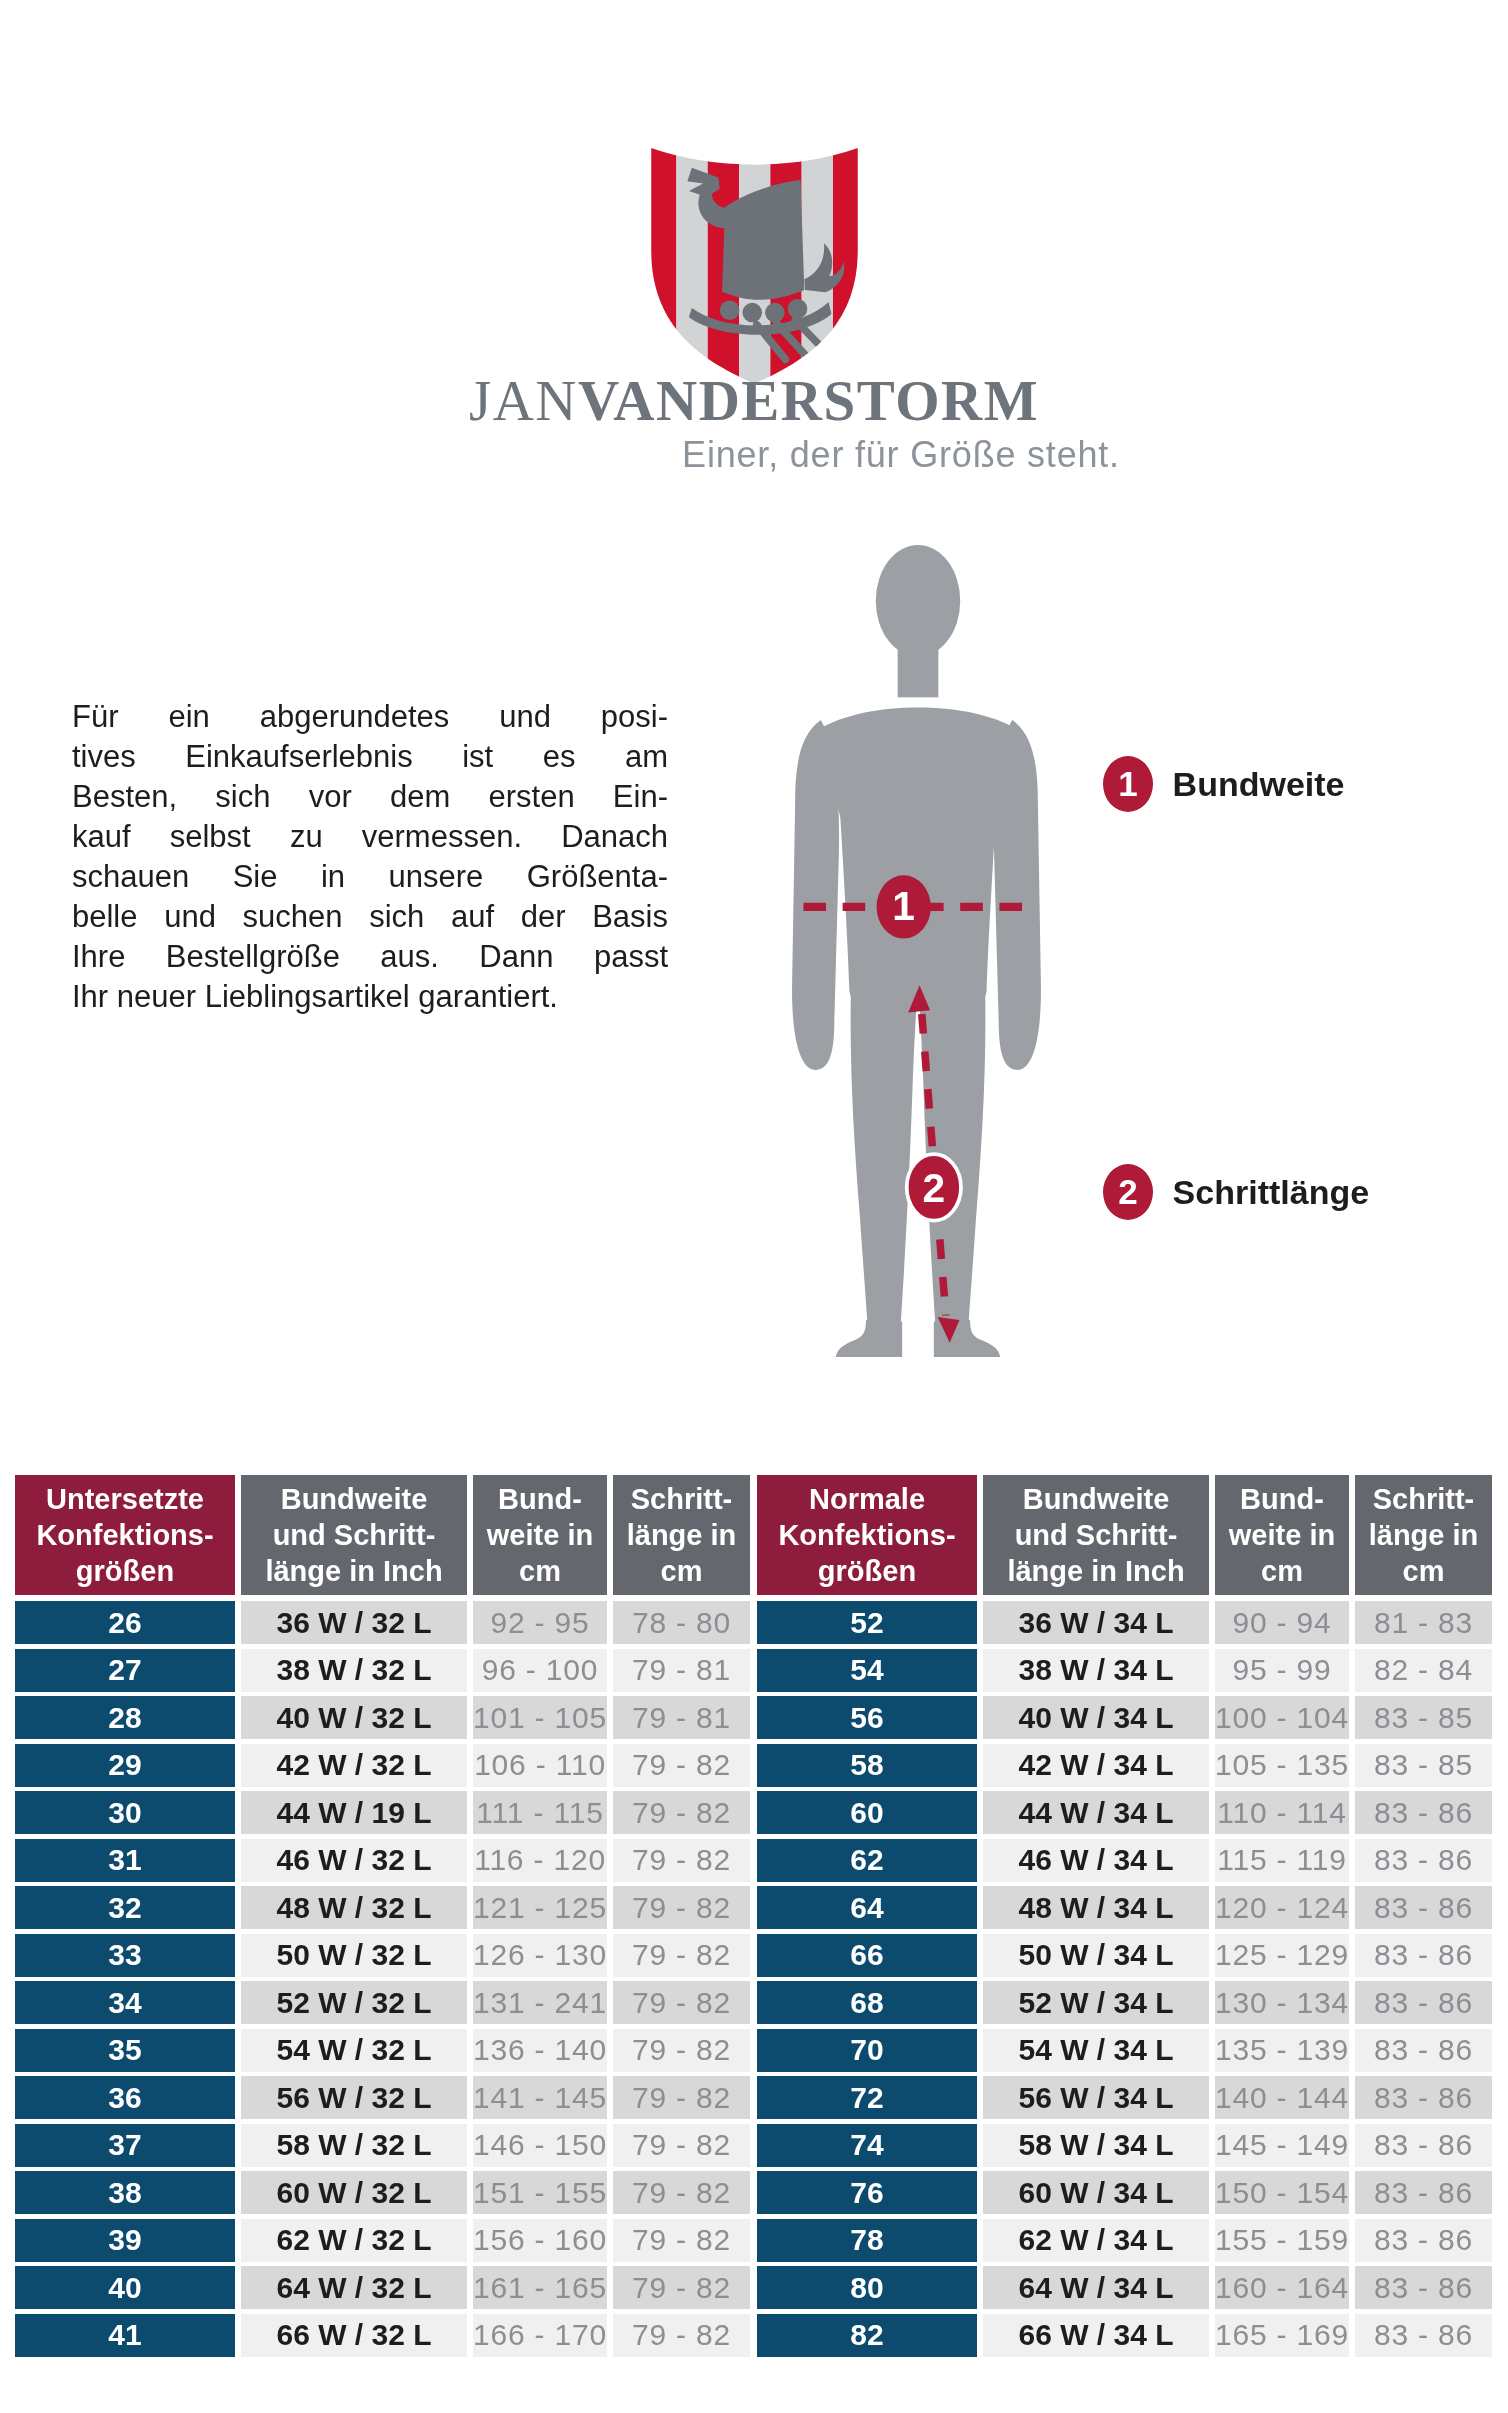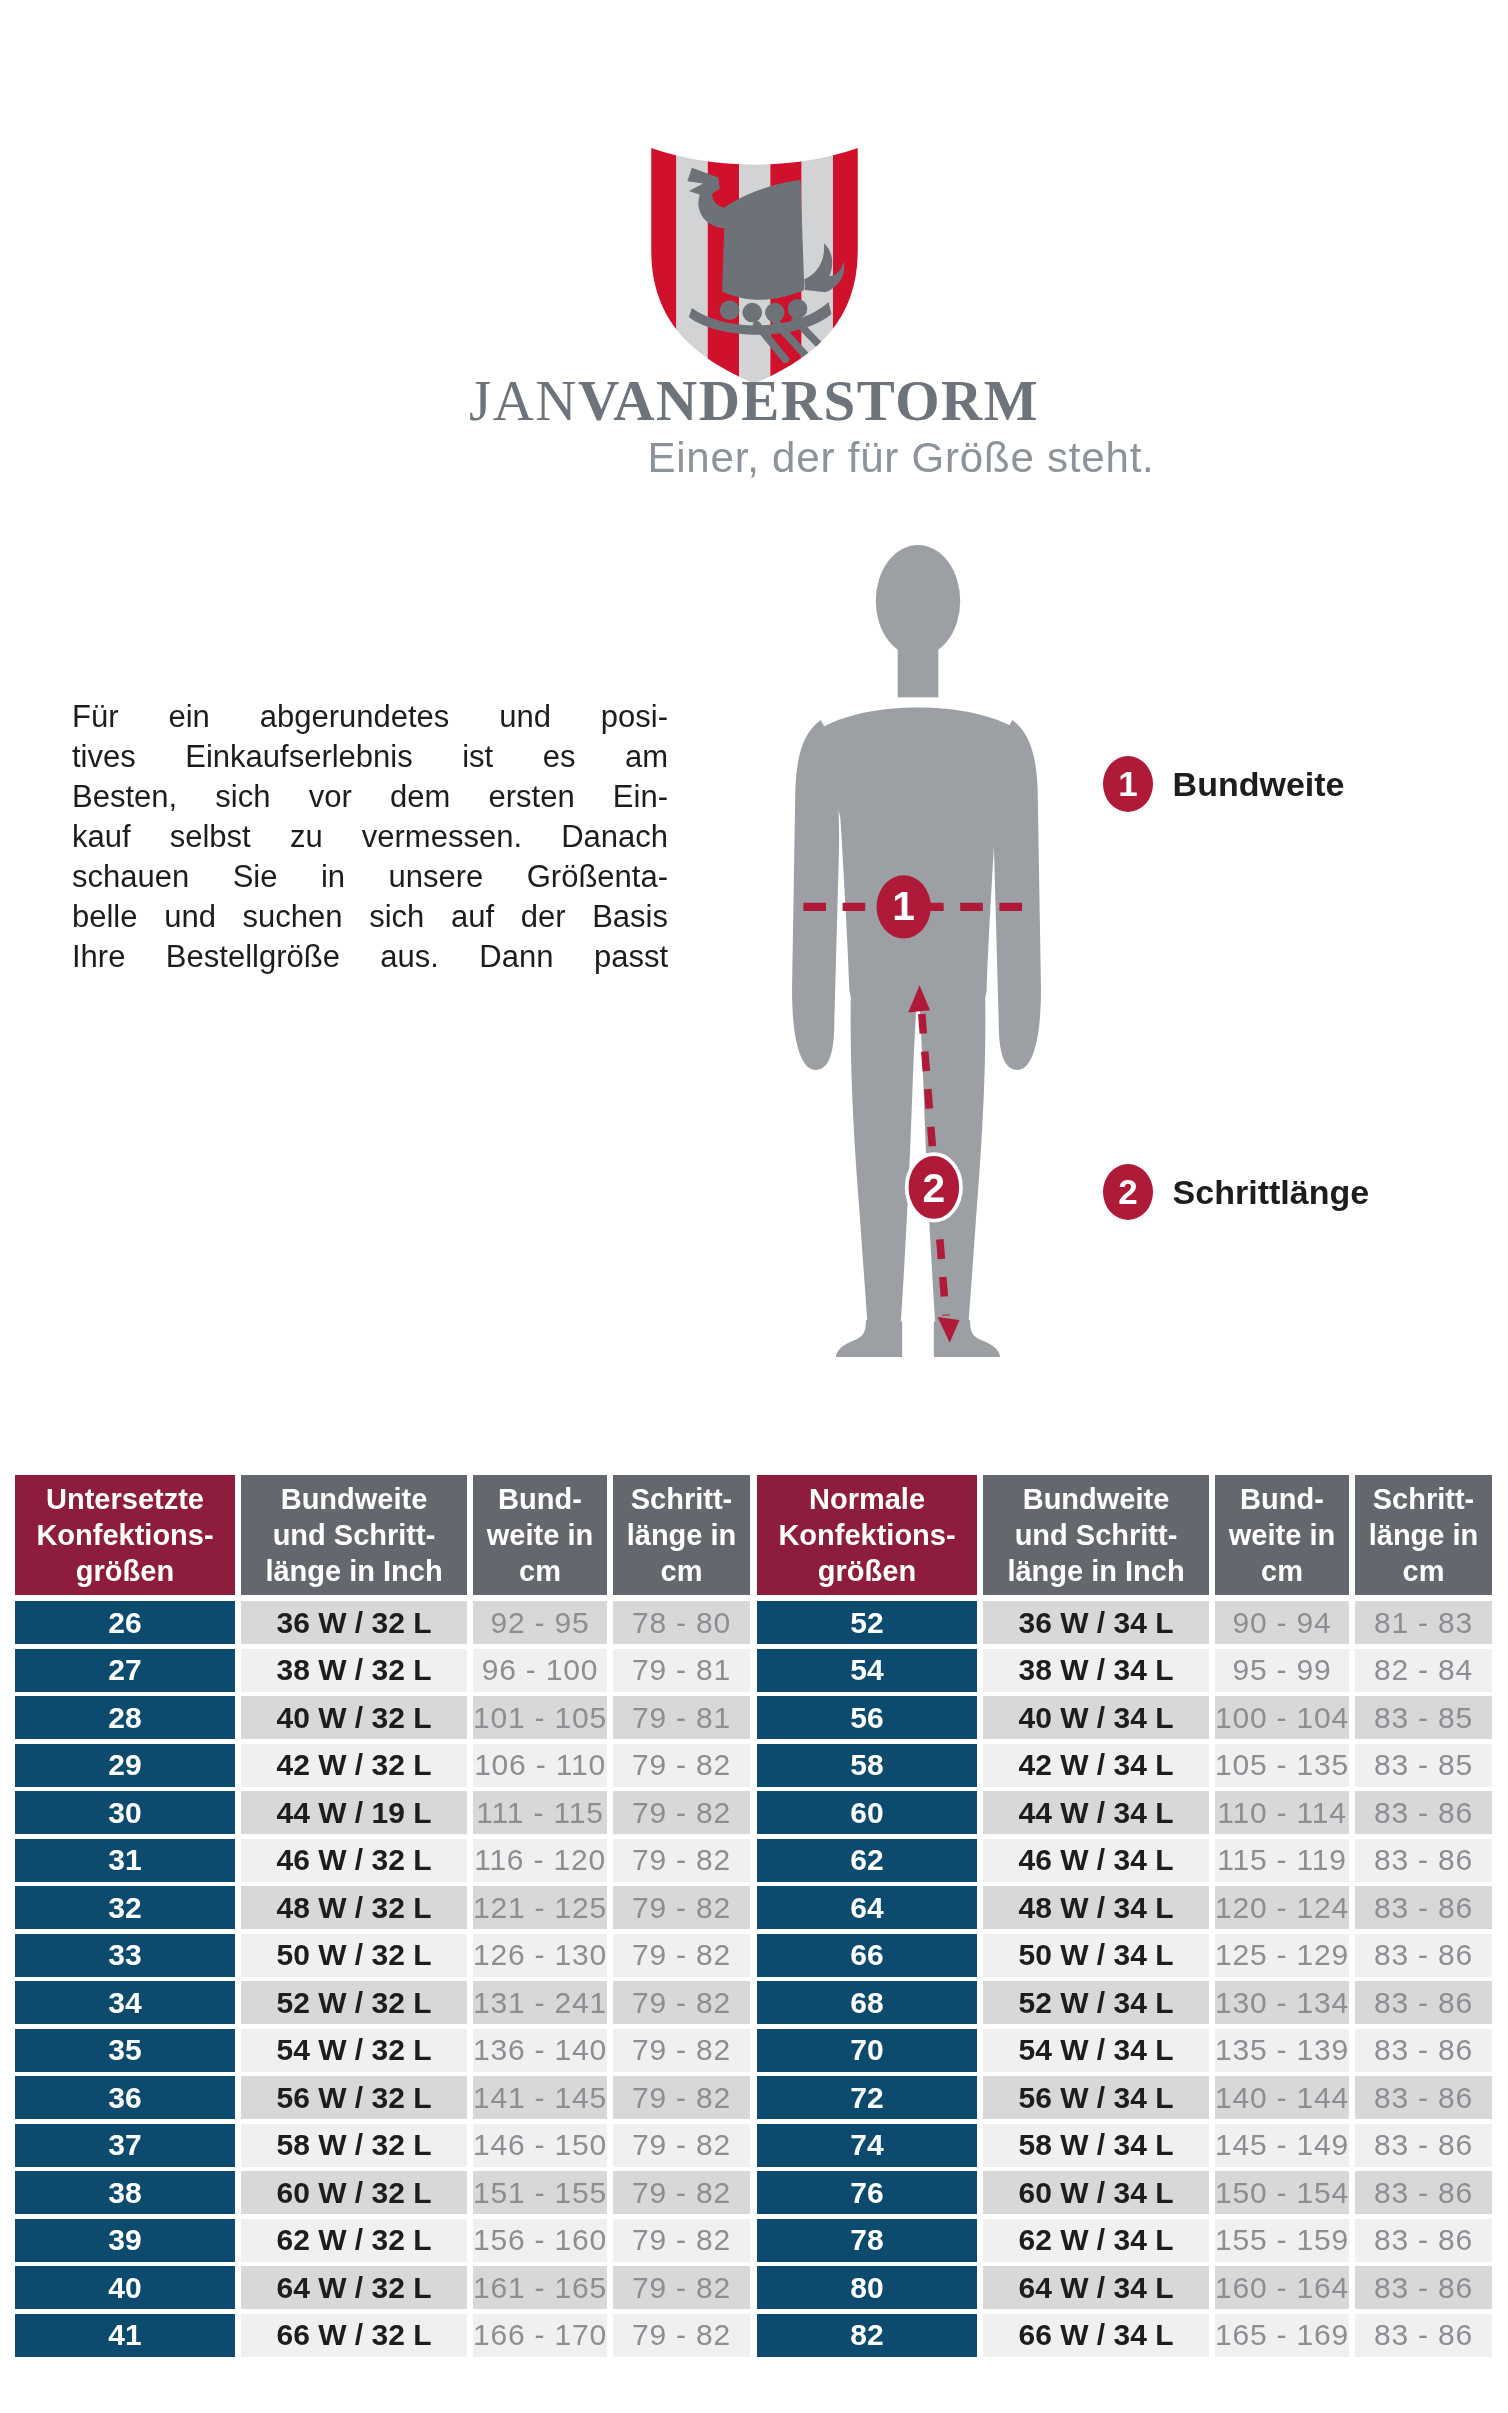--- a/index.html
+++ b/index.html
@@ -8,21 +8,21 @@
   .page { position: relative; width: 1508px; height: 2413px; background: #ffffff; overflow: hidden; }
 
   
   .logo-section { position: absolute; top: 0; left: 0; width: 100%; text-align: center; }
   .shield-wrap { position: absolute; top: 136px; left: 645px; width: 219px; height: 249px; }
   .brand-line { position: absolute; top: 368px; left: 0; width: 100%; text-align: center;
                 font-family: "Liberation Serif", serif; font-size: 57px; color: #6e747c; letter-spacing: 1.5px; }
   .brand-jan { font-weight: 400; }
   .brand-rest { font-weight: 700; margin-top: 44px; }
   .brand-tagline { position: absolute; top: 434px; left: 0; width: 100%; 
-                   padding-left: 294px; font-size: 42px; color: #8d939a; letter-spacing: 0.8px; }
+                   padding-left: 294px; font-size: 36px; color: #8d939a; letter-spacing: 0.8px; }
 
   
   .intro-section { position: absolute; left: 72px; top: 650px; width: 596px; }
   .page-title { font-family: "Liberation Serif", serif; font-weight: 700; font-size: 45px;
                 color: #1d1d1b; letter-spacing: 1.5px; }
   .intro-paragraph { margin-top: 47px; font-size: 31px; line-height: 40px; color: #1d1d1b; font-weight: 500; }
   .para-line { text-align: justify; text-align-last: justify; white-space: nowrap; }
   .para-line.last { text-align-last: left; }
 
   
@@ -99,20 +99,21 @@
 
   <div class="intro-section">
     <div class="intro-paragraph">
         <div class="para-line">Für ein abgerundetes und posi-</div>
         <div class="para-line">tives Einkaufserlebnis ist es am</div>
         <div class="para-line">Besten, sich vor dem ersten Ein-</div>
         <div class="para-line">kauf selbst zu vermessen. Danach</div>
         <div class="para-line">schauen Sie in unsere Größenta-</div>
         <div class="para-line">belle und suchen sich auf der Basis</div>
         <div class="para-line">Ihre Bestellgröße aus. Dann passt</div>
+        <div class="para-line last">Ihr neuer Lieblingsartikel garantiert.</div>
       </div>
   </div>
 
   <div class="figure-section">
     <svg class="silhouette-svg" viewBox="0 0 370 1085">
       <g fill="#9ca0a5">
         <ellipse cx="187" cy="82" rx="56" ry="74"></ellipse>
         <rect x="160" y="110" width="54" height="100"></rect>
         <path d="M 56 252 C 120 214, 254 214, 318 252 C 310 300, 296 340, 290 370 C 284 470, 280 540, 278 600 L 272 625 L 102 625 L 96 600 C 94 540, 90 470, 84 370 C 78 340, 64 300, 56 252 Z"></path>
         <path d="M 58 240 C 30 260, 24 300, 24 350 L 20 590 C 19 660, 30 700, 48 704 C 66 706, 76 690, 76 640 L 82 420 C 84 330, 76 270, 58 240 Z"></path>

